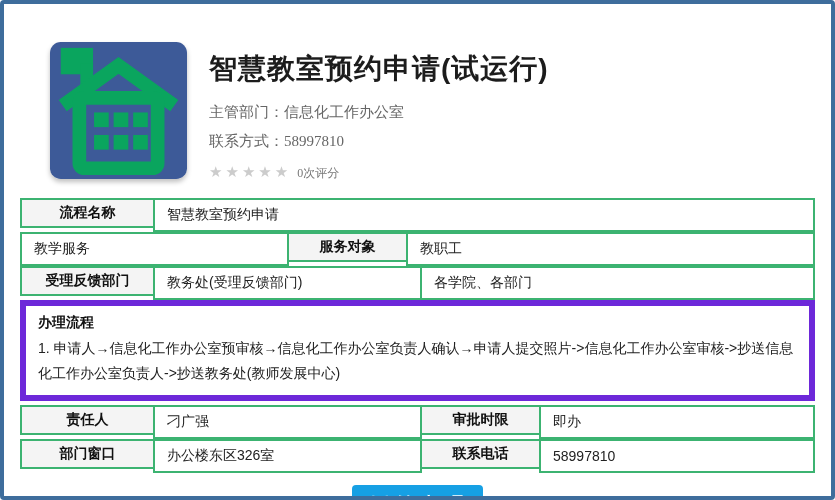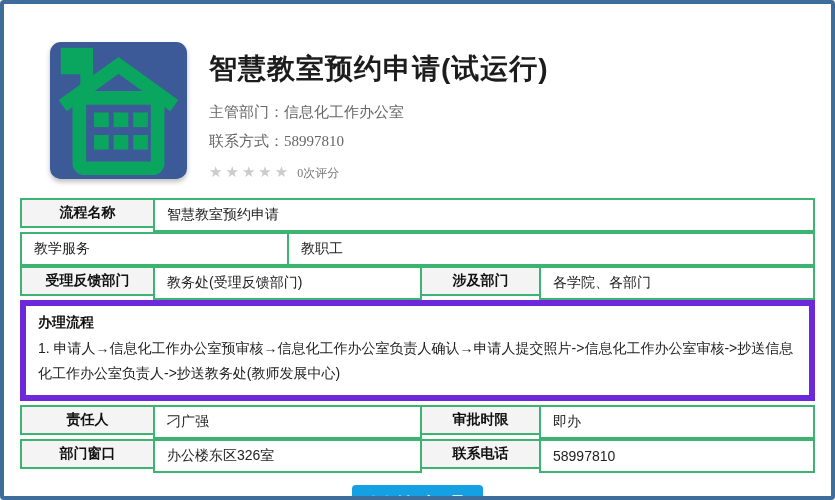--- a/index.html
+++ b/index.html
@@ -146,27 +146,27 @@
 
   <div class="info-table">
 
     <div class="t-row">
       <div class="cell lbl w-lbl1">流程名称</div>
       <div class="cell val flex1">智慧教室预约申请</div>
     </div>
 
     <div class="t-row">
       <div class="cell val w-val1">教学服务</div>
+      <div class="cell lbl w-lbl2">服务对象</div>
       <div class="cell val flex1">教职工</div>
     </div>
 
     <div class="t-row">
       <div class="cell lbl w-lbl1">受理反馈部门</div>
       <div class="cell val w-val1">教务处(受理反馈部门)</div>
-      <div class="cell lbl w-lbl2">涉及部门</div>
       <div class="cell val flex1">各学院、各部门</div>
     </div>
 
     <div class="process-box">
       <h3 class="process-title">办理流程</h3>
       <p class="process-text">1. 申请人→信息化工作办公室预审核→信息化工作办公室负责人确认→申请人提交照片-&gt;信息化工作办公室审核-&gt;抄送信息化工作办公室负责人-&gt;抄送教务处(教师发展中心)</p>
     </div>
 
     <div class="t-row">
       <div class="cell lbl w-lbl1">责任人</div>

